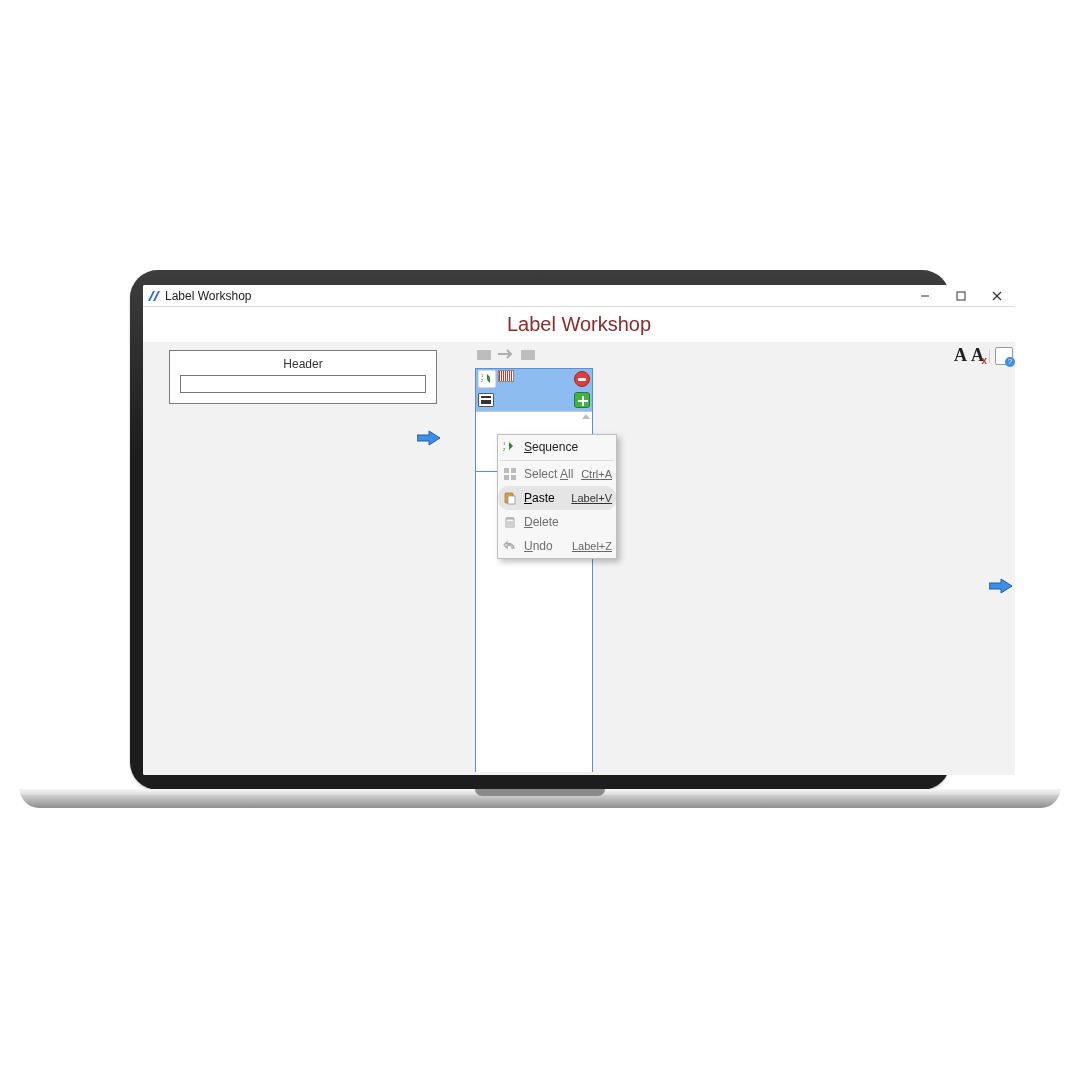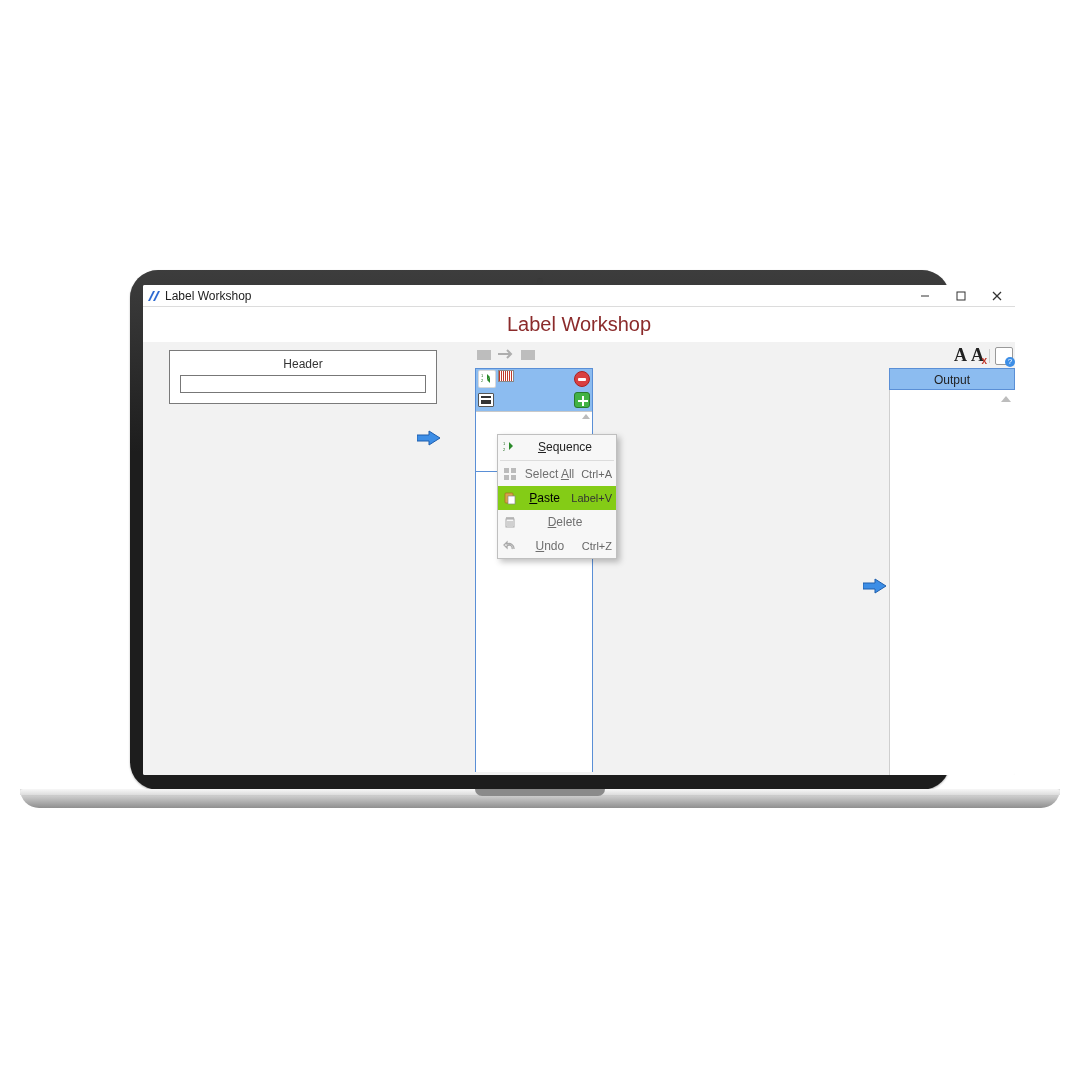--- a/index.html
+++ b/index.html
@@ -278,25 +278,25 @@
     box-shadow: 3px 3px 6px rgba(0,0,0,0.25);
     font-size:12px;
   }
   .cm-row {
     display:flex; align-items:center;
     height:24px; padding:0 4px 0 4px;
     gap:6px;
     color:#6f6f6f;
   }
   .cm-row.enabled { color:#222; }
-  .cm-row.highlight { background:#84cc16; color:#000; }
+  .cm-row.highlight { background:#e5e5e5; color:#000;border-radius:10px; }
   .cm-icon { width:16px; height:16px; display:flex; align-items:center; justify-content:center; flex:0 0 16px;}
   .cm-label { flex:1; }
   .cm-label .ul { text-decoration: underline; }
-  .cm-short { font-size:11px; color:#666; }
+  .cm-short { font-size:11px; color:#666;text-decoration:underline; }
   .cm-sep { height:1px; background:#dcdcdc; margin:1px 2px; }
 
   .barcode-mini {
     width:16px;height:12px;border:1px solid #888;background:repeating-linear-gradient(90deg,#c0392b 0 1px,#fff 1px 2px);
   }
 </style>
 </head>
 <body>
 
 <div class="stage">
@@ -396,21 +396,21 @@
                     <span></span>
                   </span>
                 <span class="sq-green"></span>
               </div>
               <div class="seq-body">
                 <div class="mini-scroll-up"></div>
               </div>
             </div>
             <div class="seq-rest"></div>
 
-            <div class="context-menu" style="left:22px; top:92px;text-align:center;">
+            <div class="context-menu" style="left:22px; top:92px;">
 
               <div class="cm-row enabled">
                 <span class="cm-icon">
                   <svg width="14" height="14" viewBox="0 0 14 14">
                     <text x="0" y="5" font-size="4" fill="#1d6a1d">1</text>
                     <text x="0" y="11" font-size="4" fill="#1d6a1d">2</text>
                     <path d="M6 2 L10 6 L6 10" fill="#2a8a2a"></path>
                   </svg>
                 </span>
                 <span class="cm-label"><span class="ul">S</span>equence</span>
@@ -456,39 +456,33 @@
                 <span class="cm-short"></span>
               </div>
 
               <div class="cm-row">
                 <span class="cm-icon">
                   <svg width="14" height="14">
                       <path d="M11 10 A5 5 0 0 0 4 5 L4 3 L1 6 L4 9 L4 7 A3 3 0 0 1 9 10" fill="none" stroke="#aaa" stroke-width="1.3"></path>
                     </svg>
                 </span>
                 <span class="cm-label"><span class="ul">U</span>ndo</span>
-                <span class="cm-short">Ctrl+Z</span>
+                <span class="cm-short">Label+Z</span>
               </div>
             </div>
           </div>
 
           <div class="right-spacer">
             <div class="blue-arrow" style="right:6px; top:236px;">
               <svg width="24" height="16" viewBox="0 0 24 16">
                 <path d="M0 5 H12 V1 L23 8 L12 15 V11 H0 Z" fill="#3d8ee6" stroke="#1f5fad" stroke-width="1"></path>
               </svg>
             </div>
           </div>
 
-          <div class="output-panel" style="margin-top:26px; height:calc(100% - 26px);">
-            <div class="output-head">Output</div>
-            <div class="output-body">
-              <div class="output-scroll-up"></div>
-            </div>
-          </div>
 
         </div>
       </div>
     </div>
     <div class="base">
       <div class="notch"></div>
     </div>
   </div>
 </div>
 

